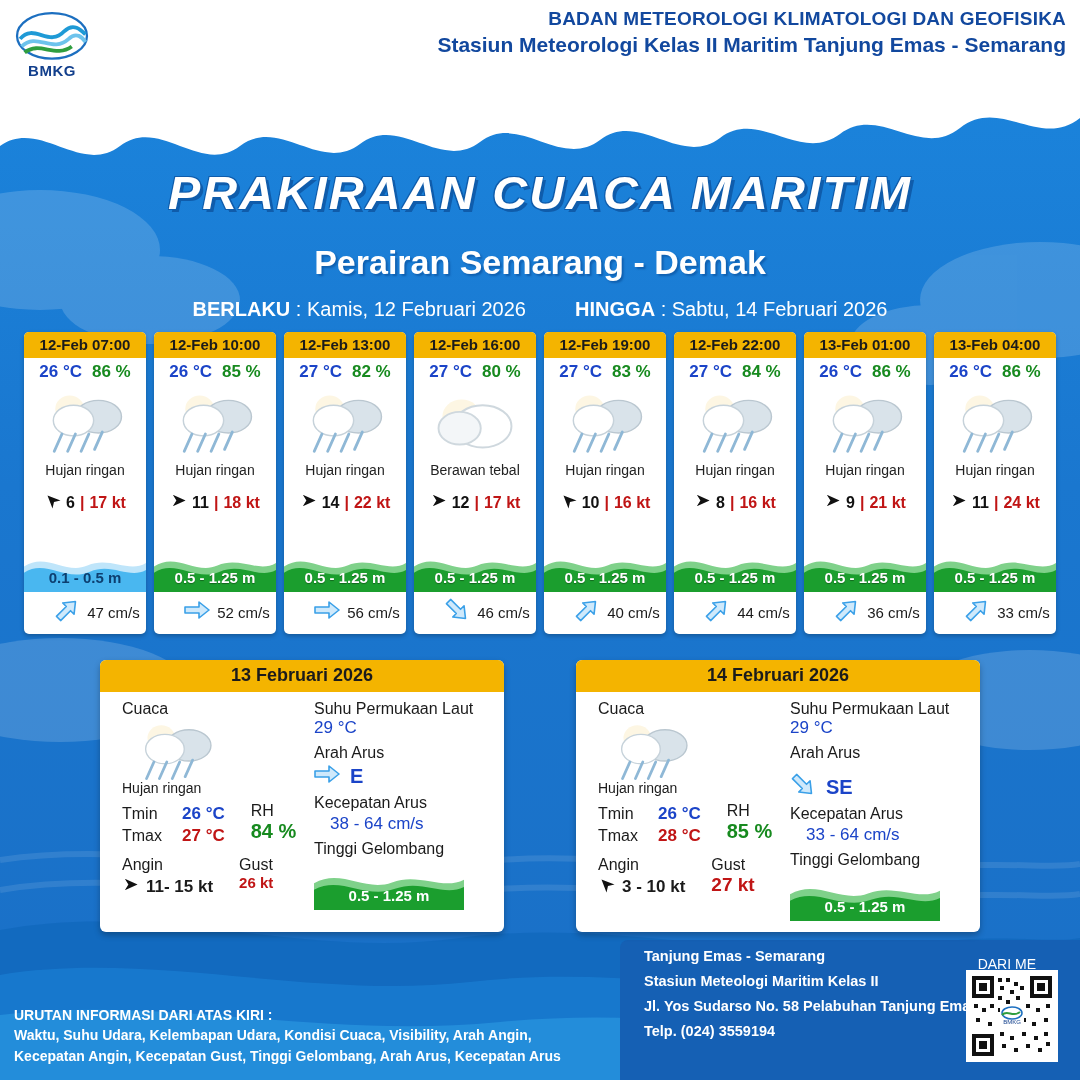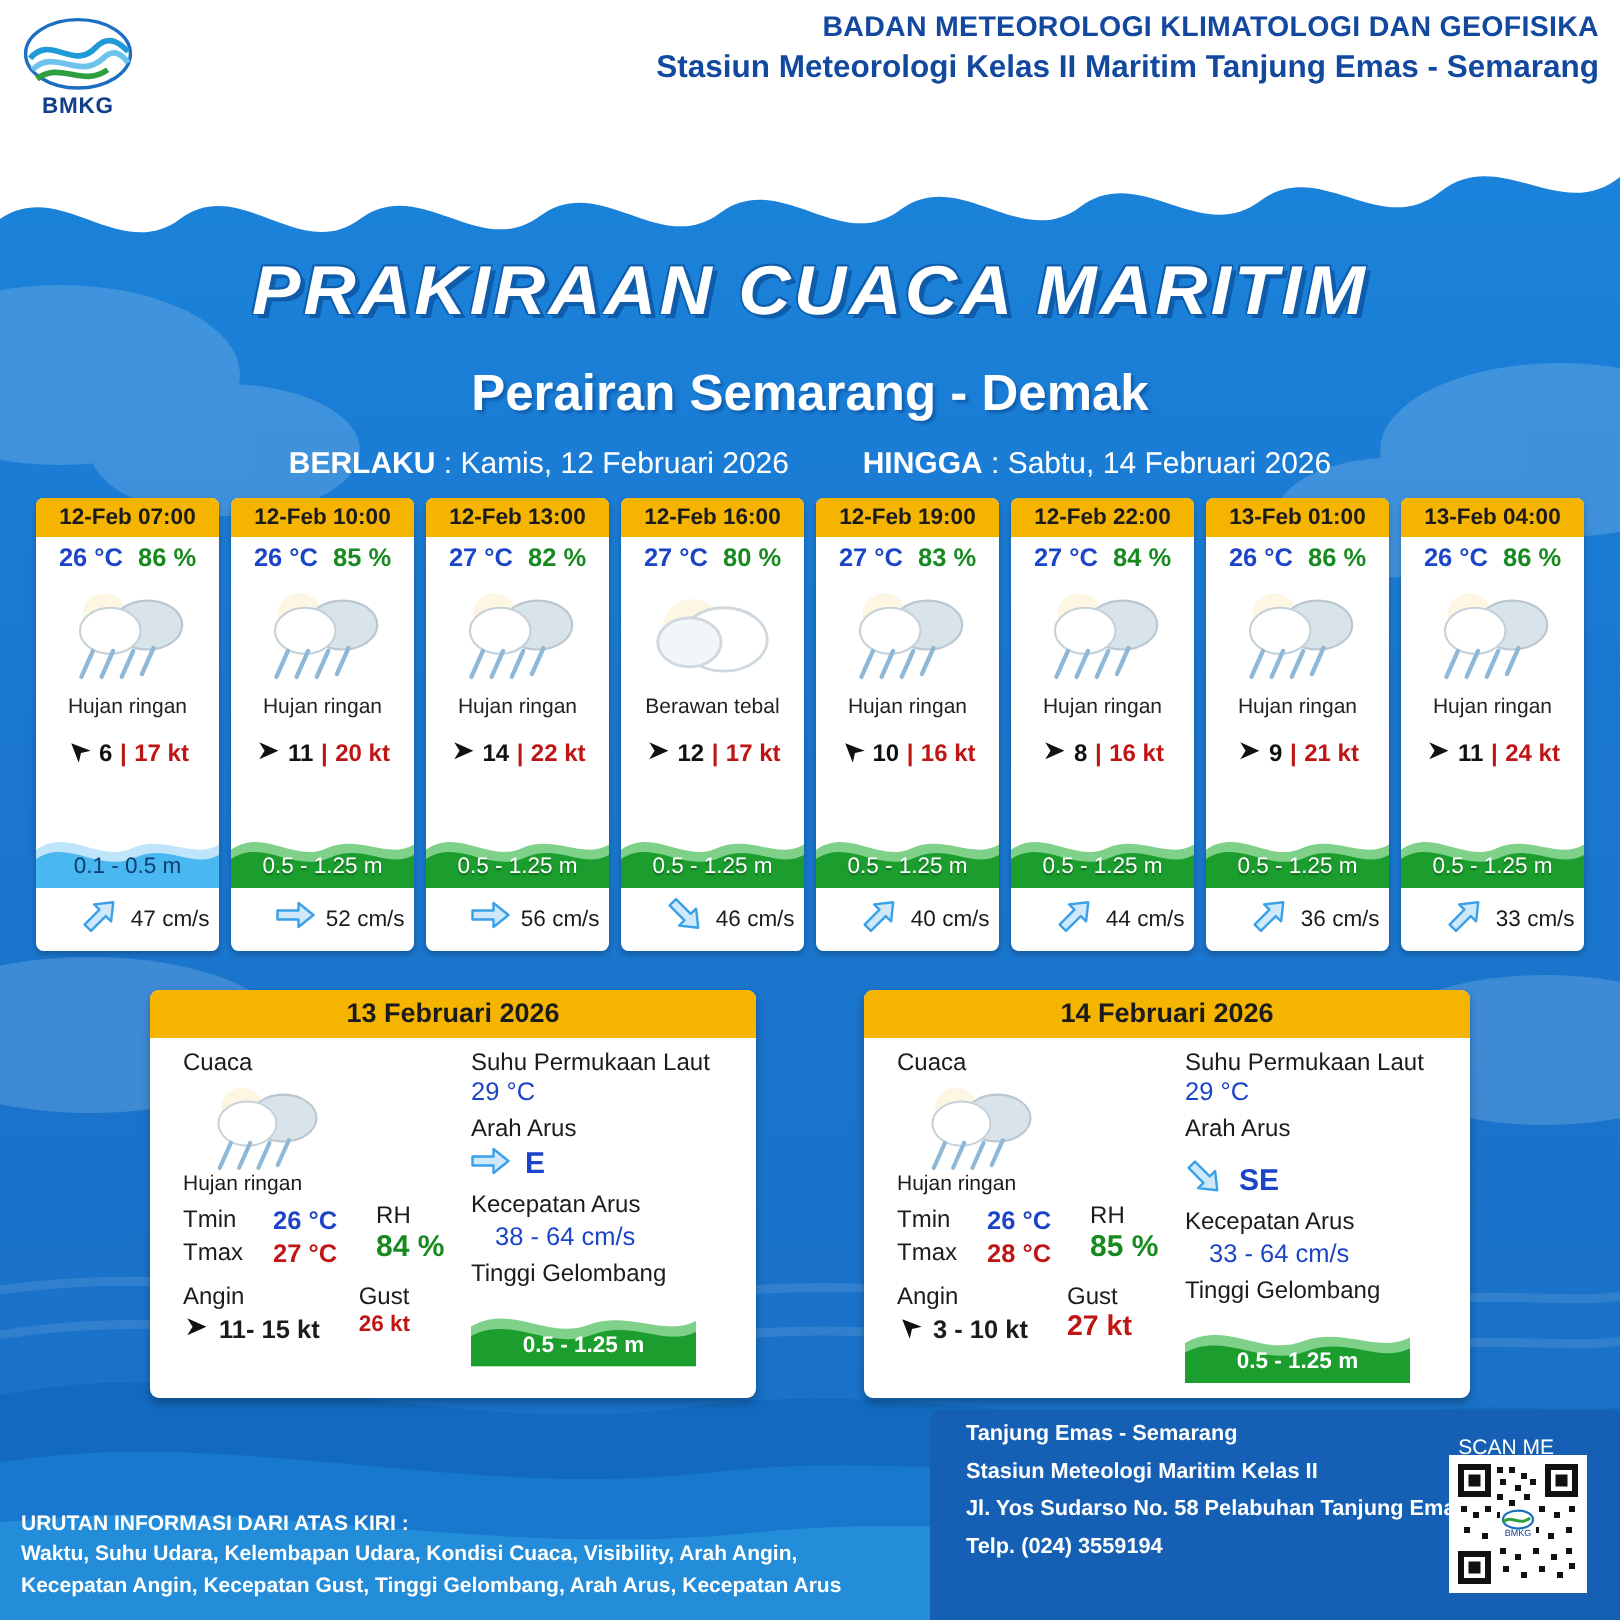--- a/index.html
+++ b/index.html
@@ -62,21 +62,21 @@
   .wind-row { display:flex; align-items:center; justify-content:center; gap:5px;
               margin-top:14px; font-size:16px; }
   .wind-dir { display:inline-block; }
   .wind-deg { color:#111; font-weight:bold; }
   .wind-bar { color:#c01515; font-weight:bold; }
   .wind-kt  { color:#c01515; font-weight:bold; }
   .wave {
     position:absolute; left:0; right:0; bottom:42px; height:44px;
     display:flex; align-items:flex-end; justify-content:center;
   }
-  .wave-label { position:relative; z-index:2; color:#fff; font-size:15px; font-weight:normal;
+  .wave-label { position:relative; z-index:2; color:#fff; font-size:15px; font-weight:bold;
                 padding-bottom:6px; text-shadow:0 1px 1px rgba(0,0,0,.35); }
   .wave.low .wave-label { color:#0d3f70; text-shadow:none; }
   .cur-row { position:absolute; left:0; right:0; bottom:8px; height:28px;
              display:flex; align-items:center; justify-content:center; gap:7px;padding-left:24px; }
   .cur-val { color:#1b1b1b; font-size:15px; }
   
   .daily-wrap { position:absolute; top:660px; left:0; width:1080px; z-index:5; }
   .daily {
     position:absolute; width:404px; height:272px; background:#fff; border-radius:6px;
     box-shadow:0 3px 6px rgba(0,0,0,.28); overflow:hidden;
@@ -236,21 +236,21 @@
           </g>
         </svg>
       </div>
       <div class="wx-label">Hujan ringan</div>
       <div class="wind-row">
         <span class="wind-dir"><svg width="17" height="17" viewBox="0 0 24 24" style="transform:rotate(90deg)">
             <path d="M12 2 L20 20 L12 15 L4 20 Z" fill="#111"></path>
           </svg></span>
         <span class="wind-deg">11</span>
         <span class="wind-bar">|</span>
-        <span class="wind-kt">20 kt</span>
+        <span class="wind-kt">18 kt</span>
       </div>
       <div class="wave ">
         <svg width="122" height="44" viewBox="0 0 122 44" style="position:absolute;left:0;bottom:0">
           <path d="M0,18.48 C21.96,3.52 41.480000000000004,27.28 63.440000000000005,17.6 C85.39999999999999,7.92 104.92,25.52 122,14.96 L122,44 L0,44 Z" fill="#7fd18a"></path>
           <path d="M0,24.64 C21.96,10.559999999999999 41.480000000000004,34.32 65.88000000000001,23.76 C87.84,14.08 104.92,31.68 122,22 L122,44 L0,44 Z" fill="#1b9e2e"></path>
         </svg>
         <span class="wave-label">0.5 - 1.25 m</span>
       </div>
       <div class="cur-row">
         <span><svg width="26" height="20" viewBox="0 0 26 20" style="transform:rotate(0deg)">
@@ -663,21 +663,21 @@
   <div>URUTAN INFORMASI DARI ATAS KIRI :</div>
   <div>Waktu, Suhu Udara, Kelembapan Udara, Kondisi Cuaca, Visibility, Arah Angin,</div>
   <div>Kecepatan Angin, Kecepatan Gust, Tinggi Gelombang, Arah Arus, Kecepatan Arus</div>
 </div>
 <div class="fb-text">
   <div>Tanjung Emas - Semarang</div>
   <div>Stasiun Meteologi Maritim Kelas II</div>
   <div>Jl. Yos Sudarso No. 58 Pelabuhan Tanjung Emas</div>
   <div>Telp. (024) 3559194</div>
 </div>
-<div class="scanme">SCAN ME</div>
+<div class="scanme">DARI ME</div>
 <div class="qr">
   <svg viewBox="0 0 84 84" width="84" height="84">
     <rect width="84" height="84" fill="#fff"></rect>
     <g fill="#111">
       <rect x="2" y="2" width="22" height="22"></rect>
         <rect x="6" y="6" width="14" height="14" fill="#fff"></rect>
         <rect x="9" y="9" width="8" height="8"></rect>
       <rect x="60" y="2" width="22" height="22"></rect>
         <rect x="64" y="6" width="14" height="14" fill="#fff"></rect>
         <rect x="67" y="9" width="8" height="8"></rect>

